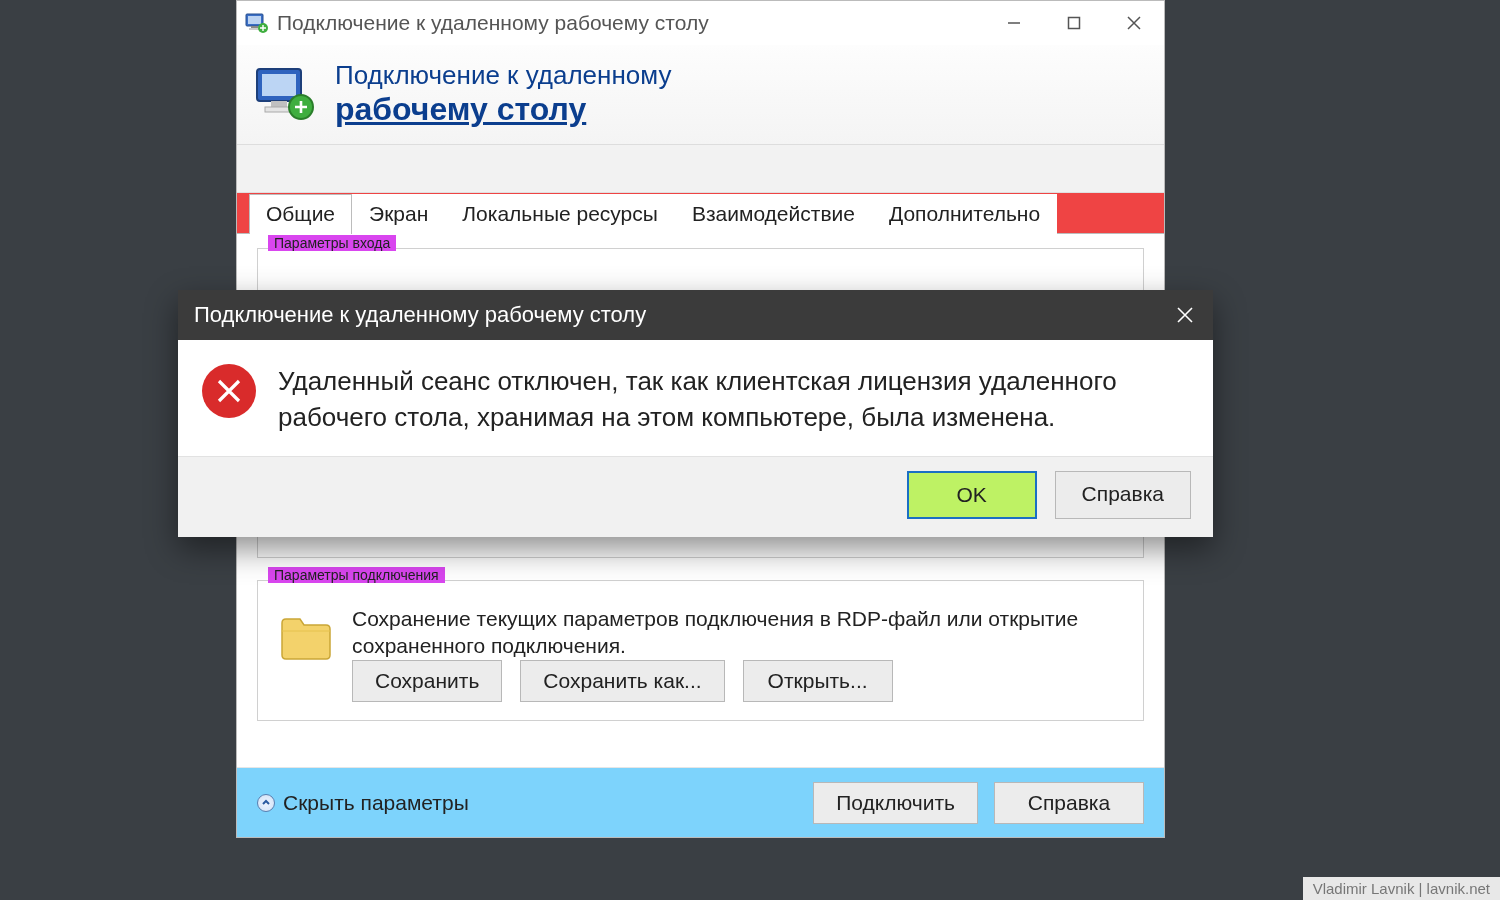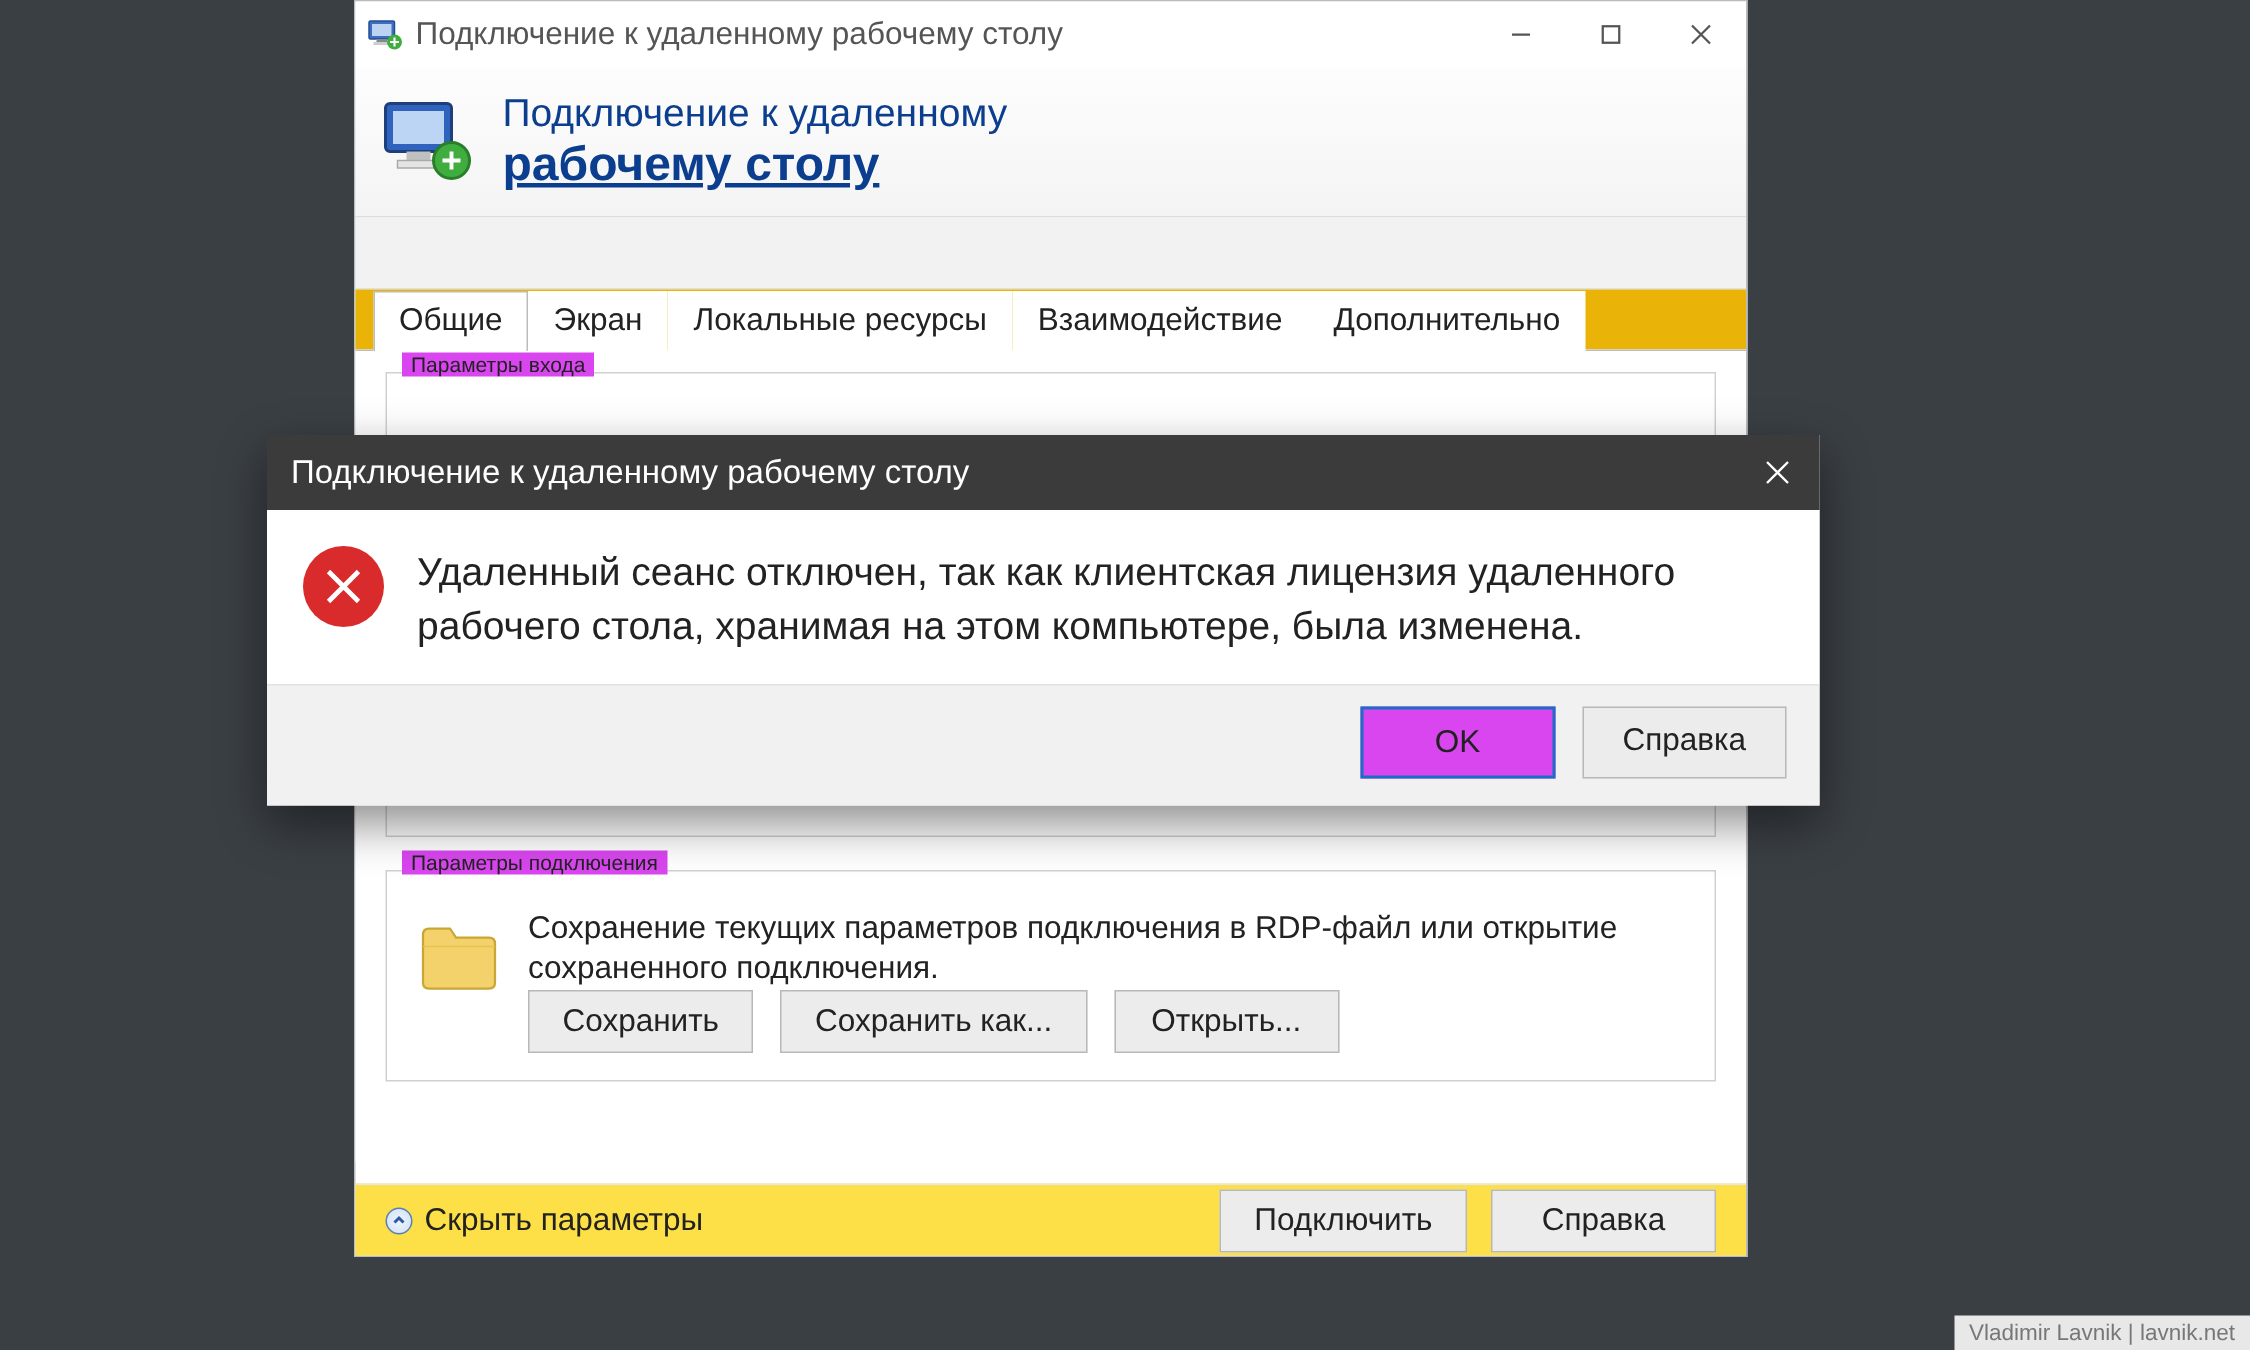--- a/index.html
+++ b/index.html
@@ -67,21 +67,21 @@
   .banner-line2 { font-size:32px; font-weight:700;text-decoration:underline; }
 
   
   .strip { height: 48px; background:#f2f2f2; border-bottom:1px solid #e0e0e0; }
 
   
   .tabs {
     display:flex;
     align-items:flex-end;
     padding-left: 12px;
-    background:#eab308;
+    background:#ef4444;
   }
   .tab {
     padding: 7px 16px 8px;
     font-size:21px;
     color:#222;
     border:1px solid transparent;
     border-bottom:none;
     position:relative;
     top:1px;
     background:#fff;
@@ -129,25 +129,25 @@
     font-size:21px;
     color:#222;
     cursor:pointer;
     text-align:center;
   }
 
   
   .bottombar {
     position:absolute;
     left:0; right:0; bottom:0;
-    height:48px;
+    height:70px;
     display:flex;
     align-items:center;
     padding: 0 20px;
-    background:#fde047;
+    background:#7dd3fc;
     border-top:1px solid #e6e6e6;
   }
   .toggle-link { display:flex; align-items:center; gap:8px; font-size:21px; color:#222; }
   .chevcircle {
     width:18px; height:18px; border:1px solid #5a7fb0; border-radius:50%;
     display:flex; align-items:center; justify-content:center;
     background: radial-gradient(#eef4ff,#cfe0f5);
   }
   .chevcircle svg { width:8px; height:8px; stroke:#2a5aa0; stroke-width:2; fill:none; }
   .bottombar .spacer { flex:1; }
@@ -203,21 +203,21 @@
     min-width:130px;
     padding:10px 26px;
     background:#ececec;
     border:1px solid #b8b8b8;
     font-size:21px;
     text-align:center;
     cursor:pointer;
   }
   .dlg-btn.default {
     border:2px solid #1a6fc4;
-    background:#d946ef;
+    background:#bef264;
   }
 
   
   .watermark {
     position:absolute;
     right:0; bottom:0;
     background:#e8e8e8;
     color:#777;
     font-size:15px;
     padding:3px 10px;

